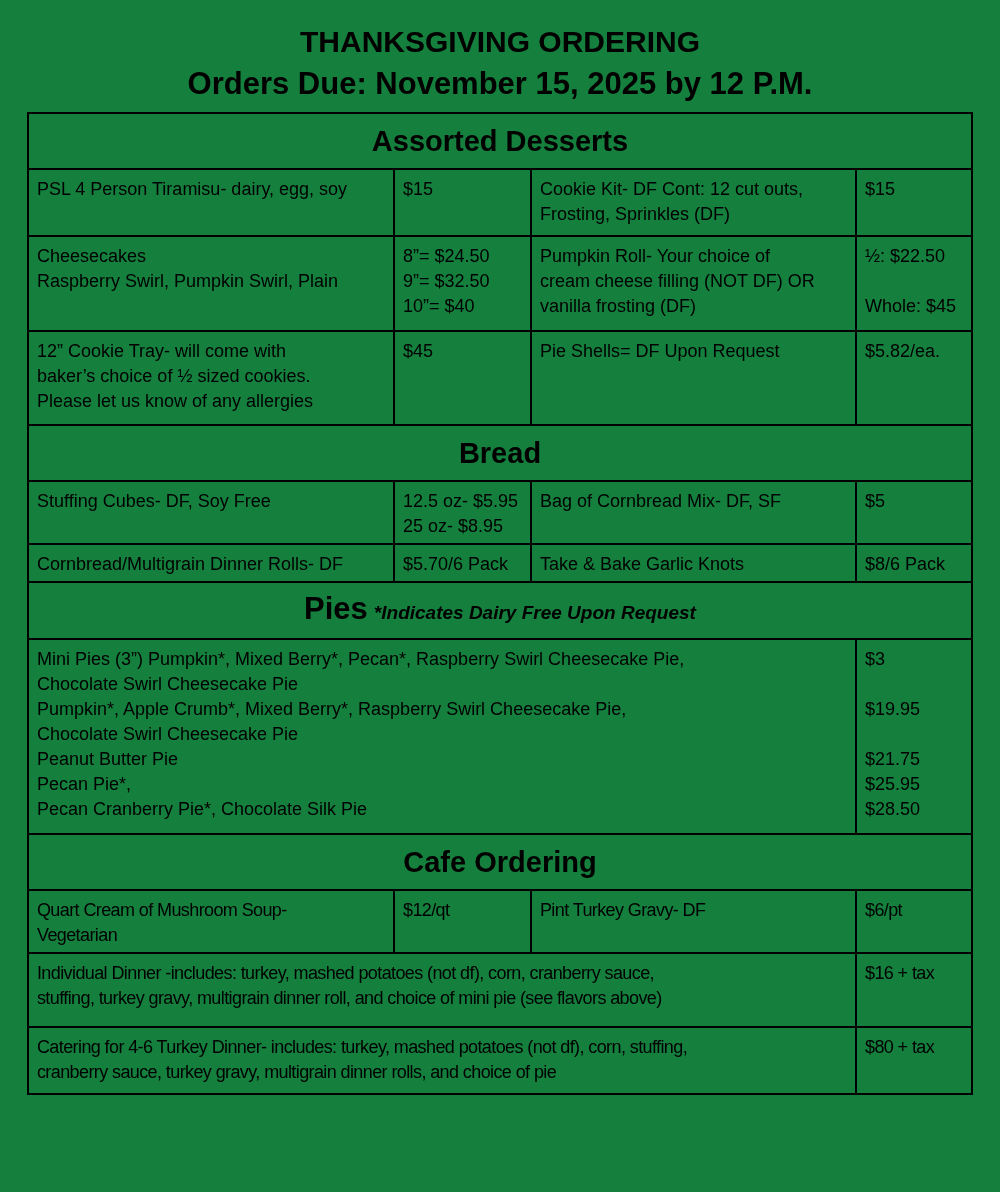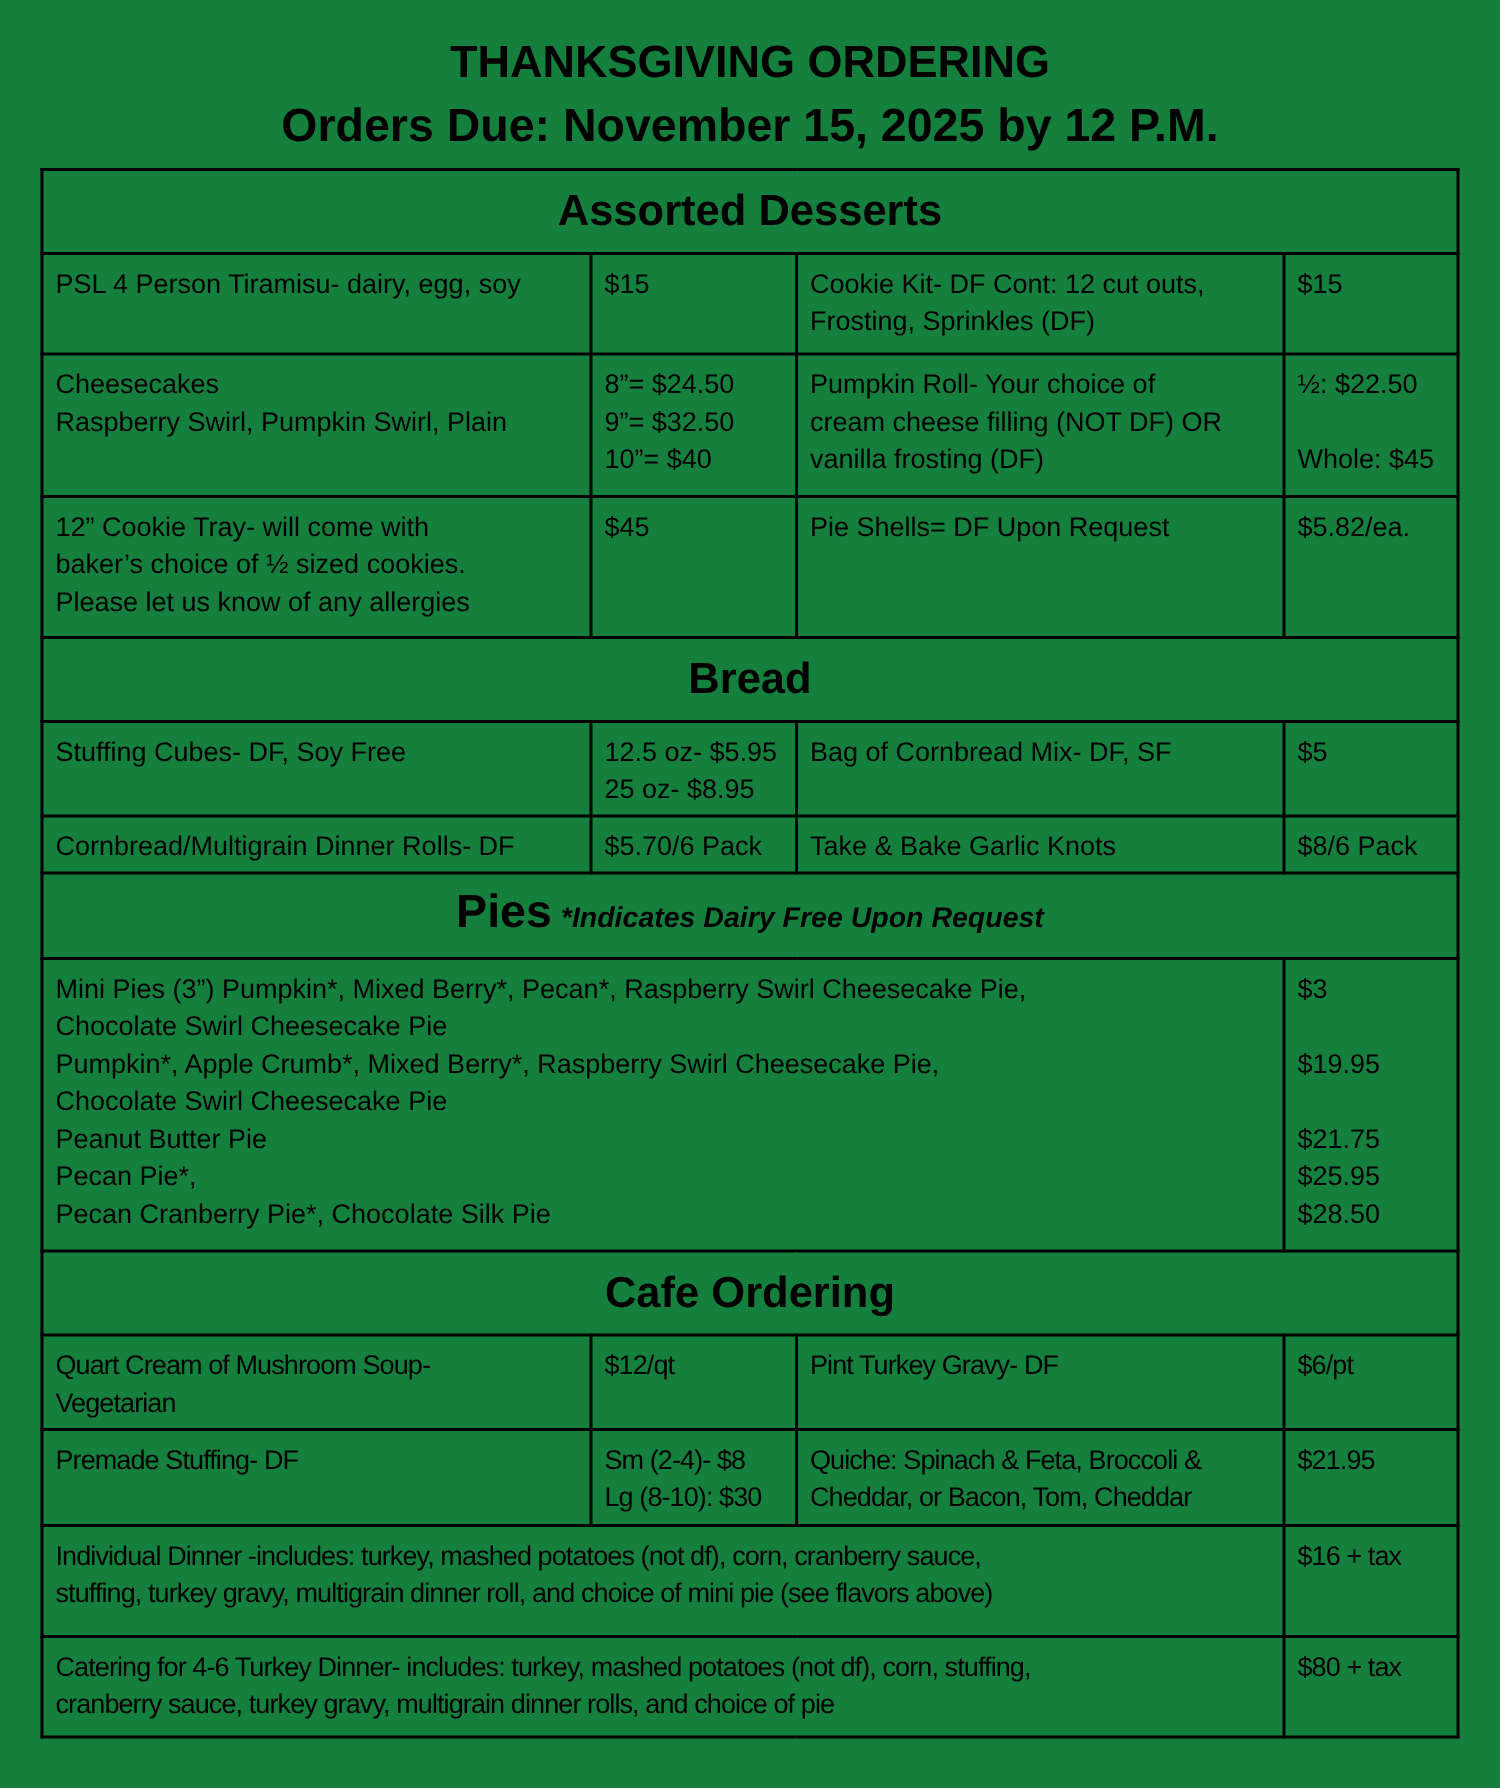--- a/index.html
+++ b/index.html
@@ -177,28 +177,20 @@
     <tr class="sec">
       <th class="section" colspan="4">Cafe Ordering</th>
     </tr>
     <tr class="c1">
       <td class="narrow">Quart Cream of Mushroom Soup-
 Vegetarian</td>
       <td class="narrow">$12/qt</td>
       <td class="narrow">Pint Turkey Gravy- DF</td>
       <td class="narrow">$6/pt</td>
     </tr>
-    <tr class="c2">
-      <td class="narrow">Premade Stuffing- DF</td>
-      <td class="narrow">Sm (2-4)- $8
-Lg (8-10): $30</td>
-      <td class="narrow">Quiche: Spinach &amp; Feta, Broccoli &amp;
-Cheddar, or Bacon, Tom, Cheddar</td>
-      <td class="narrow">$21.95</td>
-    </tr>
     <tr class="c3">
       <td class="narrow" colspan="3">Individual Dinner -includes: turkey, mashed potatoes (not df), corn, cranberry sauce,
 stuffing, turkey gravy, multigrain dinner roll, and choice of mini pie (see flavors above)</td>
       <td class="narrow">$16 + tax</td>
     </tr>
     <tr class="c4">
       <td class="narrow" colspan="3">Catering for 4-6 Turkey Dinner- includes: turkey, mashed potatoes (not df), corn, stuffing,
 cranberry sauce, turkey gravy, multigrain dinner rolls, and choice of pie</td>
       <td class="narrow">$80 + tax</td>
     </tr>

